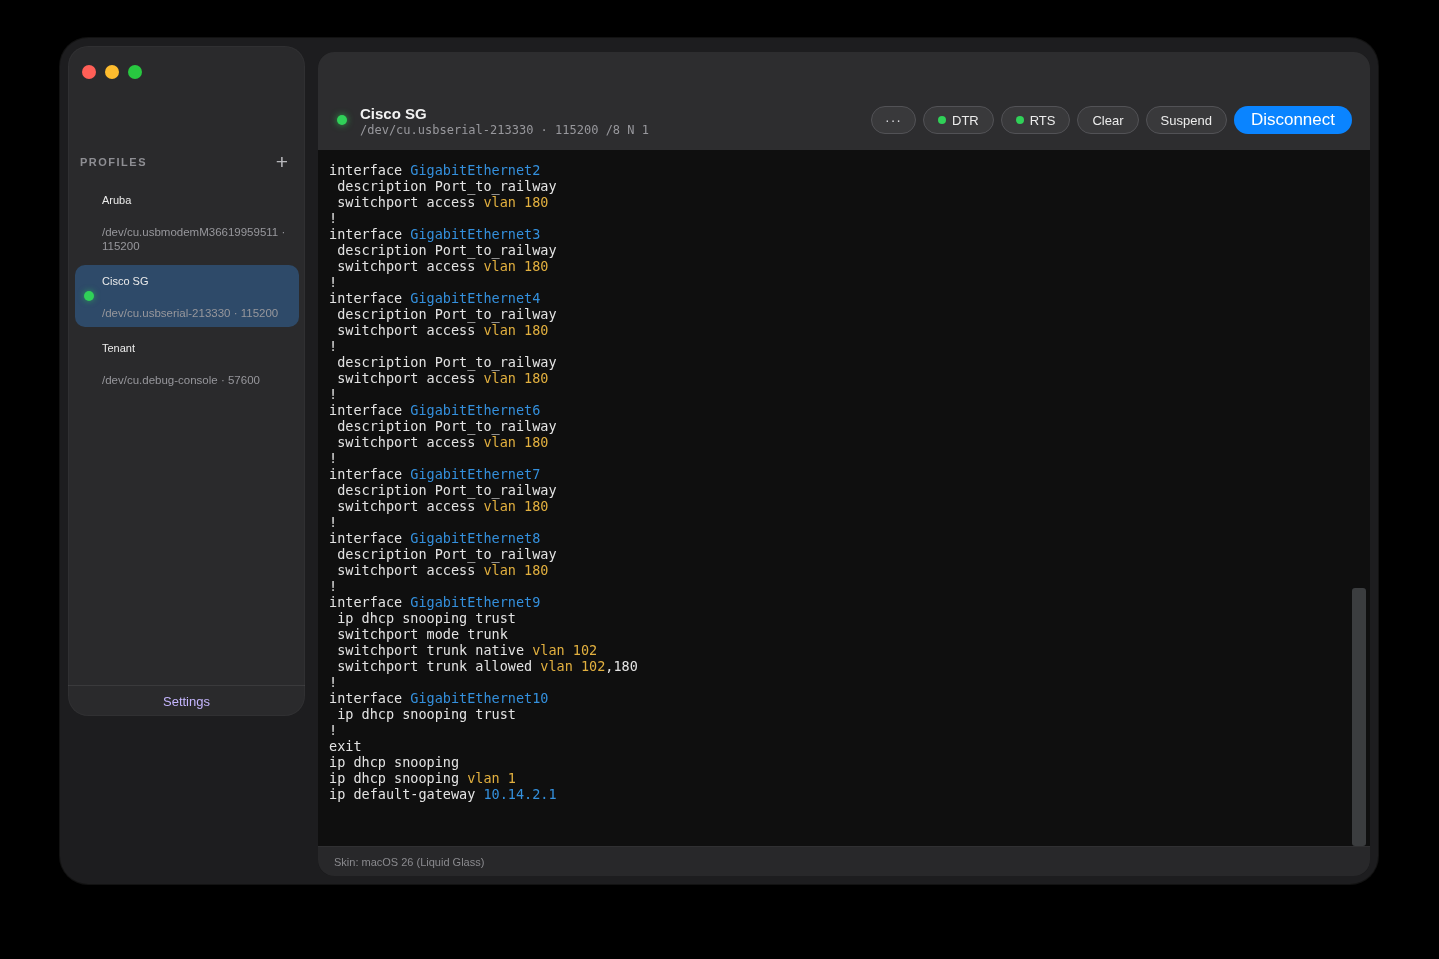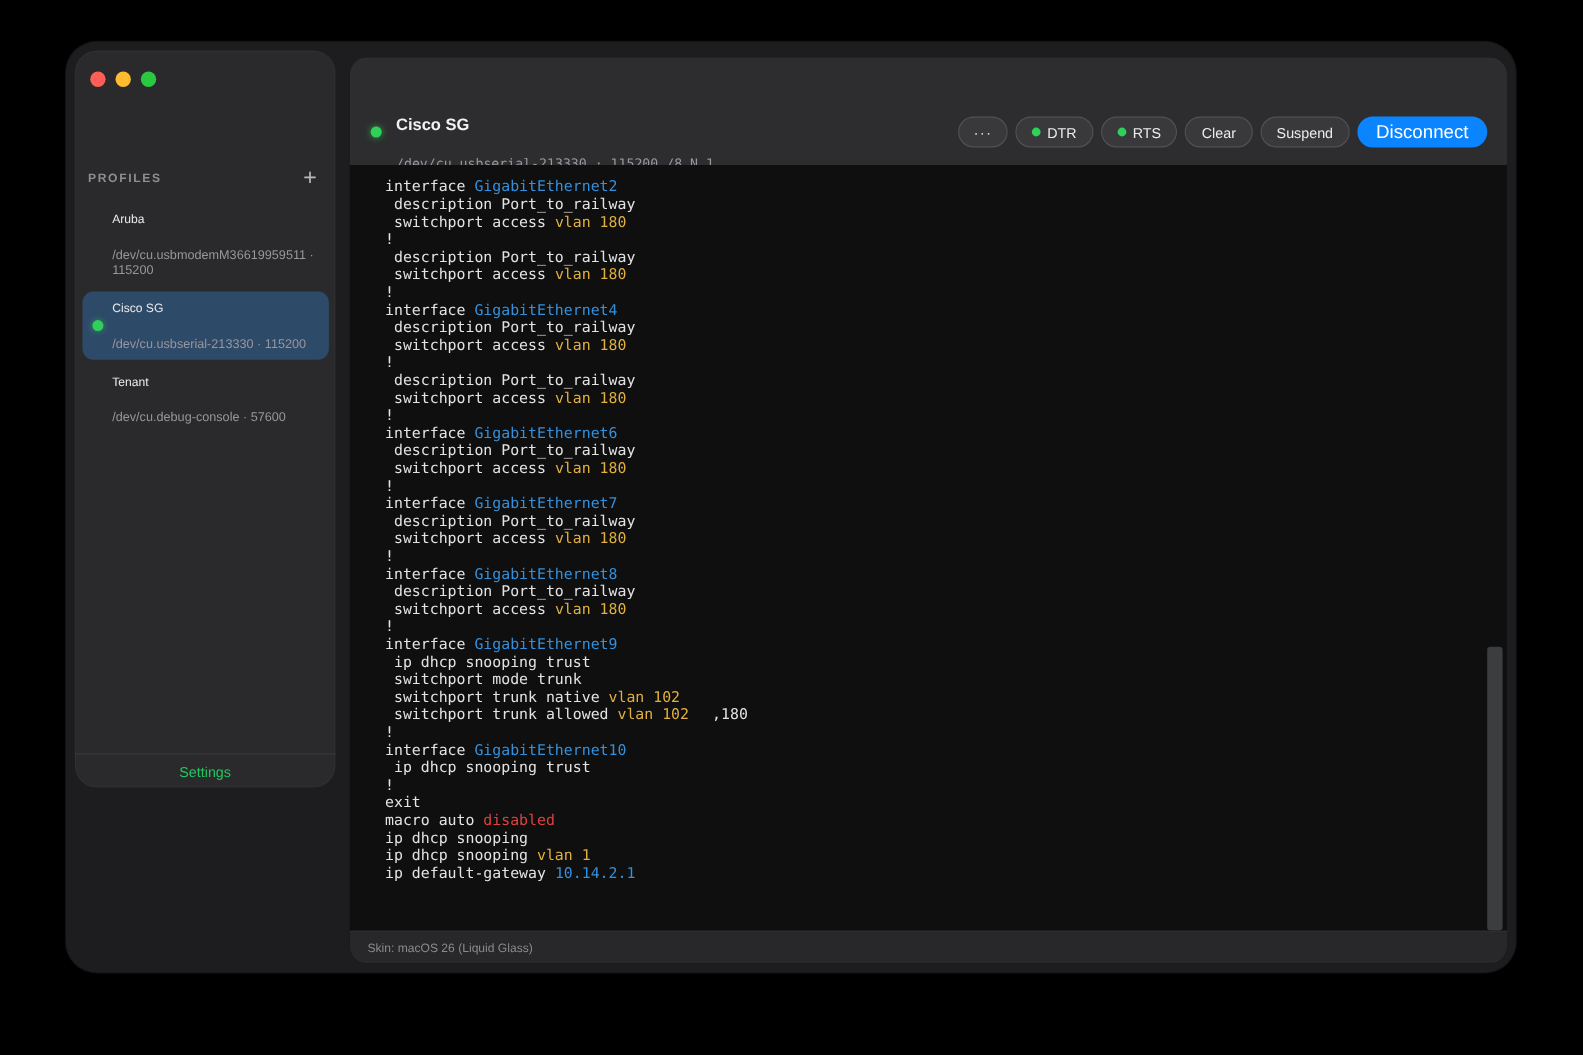--- a/index.html
+++ b/index.html
@@ -44,58 +44,58 @@
   .profile-row.selected{background:var(--selected-profile-bg);}
   .p-dot{
     position:absolute;left:9px;top:50%;margin-top:-5px;width:10px;height:10px;border-radius:50%;
     background:var(--connected-green);box-shadow:0 0 6px rgba(48,209,88,0.6);
   }
   .p-name{font-size:11px;color:#ebebeb;line-height:18px;}
   .p-path{font-size:11.5px;color:#97979c;line-height:14px;margin-top:16px;}
 
   .sb-footer{position:absolute;left:0;right:0;bottom:0;height:31px;border-top:1px solid rgba(255,255,255,0.08);}
   .settings-btn{
-    width:100%;height:100%;background:none;border:none;color:#22c55e;font-size:13px;
+    width:100%;height:100%;background:none;border:none;color:#c4b5fd;font-size:13px;
     font-family:"Liberation Sans",sans-serif;cursor:pointer;
   }
 
   
   .main-card{
     position:absolute;left:258px;top:14px;width:1052px;height:824px;
     background:#0f0f0f;border-radius:16px;overflow:hidden;
     box-shadow:inset 0 0 0 1px rgba(255,255,255,0.04);
   }
   .session-header{position:absolute;left:0;right:0;top:0;height:98px;background:#2d2d2f;}
   .conn-dot{
     position:absolute;left:19px;top:63px;width:10px;height:10px;border-radius:50%;
     background:var(--connected-green);box-shadow:0 0 7px rgba(48,209,88,0.7);
   }
   .session-titles{position:absolute;left:42px;top:53px;}
   .session-title{font-size:15px;font-weight:700;color:#f2f2f2;line-height:18px;}
-  .session-sub{font-family:"DejaVu Sans Mono",monospace;font-size:12px;color:#98989d;margin-top:19px;}
+  .session-sub{font-family:"DejaVu Sans Mono",monospace;font-size:12px;color:#98989d;margin-top:0;}
 
   .header-buttons{position:absolute;right:18px;top:54px;display:flex;gap:7px;align-items:center;}
   .pill{
     height:28px;border-radius:14px;padding:0 14px;display:inline-flex;align-items:center;gap:6px;
     background:#39393b;border:1px solid #525256;color:#ececec;font-size:13px;
     font-family:"Liberation Sans",sans-serif;cursor:pointer;white-space:nowrap;
   }
   .pill-more{padding:0 13px;letter-spacing:1px;font-size:14px;color:#d8d8dc;}
   .mini-dot{width:8px;height:8px;border-radius:50%;background:var(--connected-green);display:inline-block;}
   .pill-primary{background:var(--accent-blue);border:none;color:#fff;padding:0 17px;font-size:17px;}
 
   .terminal{
     position:absolute;left:0;right:0;top:98px;bottom:30px;background:#0f0f0f;
     padding:12px 20px 0 11px;overflow:hidden;cursor:text;
   }
   .tline{
     font-family:"DejaVu Sans Mono",monospace;font-size:13.5px;line-height:16px;
     white-space:pre;color:#e3e3e3;
   }
-  .c-fg{color:#e3e3e3;margin-left:21px;}
+  .c-fg{color:#e3e3e3;}
   .c-blue{color:var(--syntax-blue);}
   .c-yellow{color:var(--syntax-yellow);}
   .c-red{color:var(--syntax-red);}
 
   .scrollbar-thumb{
     position:absolute;right:4px;top:536px;width:14px;height:258px;
     background:#3b3d3f;border-radius:3px;cursor:default;
   }
 
   .statusbar{
@@ -166,20 +166,21 @@
         <button class="pill">Suspend</button>
         <button class="pill pill-primary">Disconnect</button>
       </div>
     </header>
 
     <div class="terminal">
         <div class="tline"><span class="c-fg">interface </span><span class="c-blue">GigabitEthernet2</span></div>
         <div class="tline"><span class="c-fg"> description Port_to_railway</span></div>
         <div class="tline"><span class="c-fg"> switchport access </span><span class="c-yellow">vlan 180</span></div>
         <div class="tline"><span class="c-fg">!</span></div>
+        <div class="tline"><span class="c-fg">interface </span><span class="c-blue">GigabitEthernet3</span></div>
         <div class="tline"><span class="c-fg"> description Port_to_railway</span></div>
         <div class="tline"><span class="c-fg"> switchport access </span><span class="c-yellow">vlan 180</span></div>
         <div class="tline"><span class="c-fg">!</span></div>
         <div class="tline"><span class="c-fg">interface </span><span class="c-blue">GigabitEthernet4</span></div>
         <div class="tline"><span class="c-fg"> description Port_to_railway</span></div>
         <div class="tline"><span class="c-fg"> switchport access </span><span class="c-yellow">vlan 180</span></div>
         <div class="tline"><span class="c-fg">!</span></div>
         <div class="tline"><span class="c-fg"> description Port_to_railway</span></div>
         <div class="tline"><span class="c-fg"> switchport access </span><span class="c-yellow">vlan 180</span></div>
         <div class="tline"><span class="c-fg">!</span></div>
@@ -198,21 +199,20 @@
         <div class="tline"><span class="c-fg">interface </span><span class="c-blue">GigabitEthernet9</span></div>
         <div class="tline"><span class="c-fg"> ip dhcp snooping trust</span></div>
         <div class="tline"><span class="c-fg"> switchport mode trunk</span></div>
         <div class="tline"><span class="c-fg"> switchport trunk native </span><span class="c-yellow">vlan 102</span></div>
         <div class="tline"><span class="c-fg"> switchport trunk allowed </span><span class="c-yellow">vlan 102</span><span class="c-fg">,180</span></div>
         <div class="tline"><span class="c-fg">!</span></div>
         <div class="tline"><span class="c-fg">interface </span><span class="c-blue">GigabitEthernet10</span></div>
         <div class="tline"><span class="c-fg"> ip dhcp snooping trust</span></div>
         <div class="tline"><span class="c-fg">!</span></div>
         <div class="tline"><span class="c-fg">exit</span></div>
-        <div class="tline"><span class="c-fg">macro auto </span><span class="c-red">disabled</span></div>
         <div class="tline"><span class="c-fg">ip dhcp snooping</span></div>
         <div class="tline"><span class="c-fg">ip dhcp snooping </span><span class="c-yellow">vlan 1</span></div>
         <div class="tline"><span class="c-fg">ip default-gateway </span><span class="c-blue">10.14.2.1</span></div>
       </div>
     <div class="scrollbar-thumb"></div>
 
     <footer class="statusbar">
       <span>Skin: macOS 26 (Liquid Glass)</span>
     </footer>
   </section>

